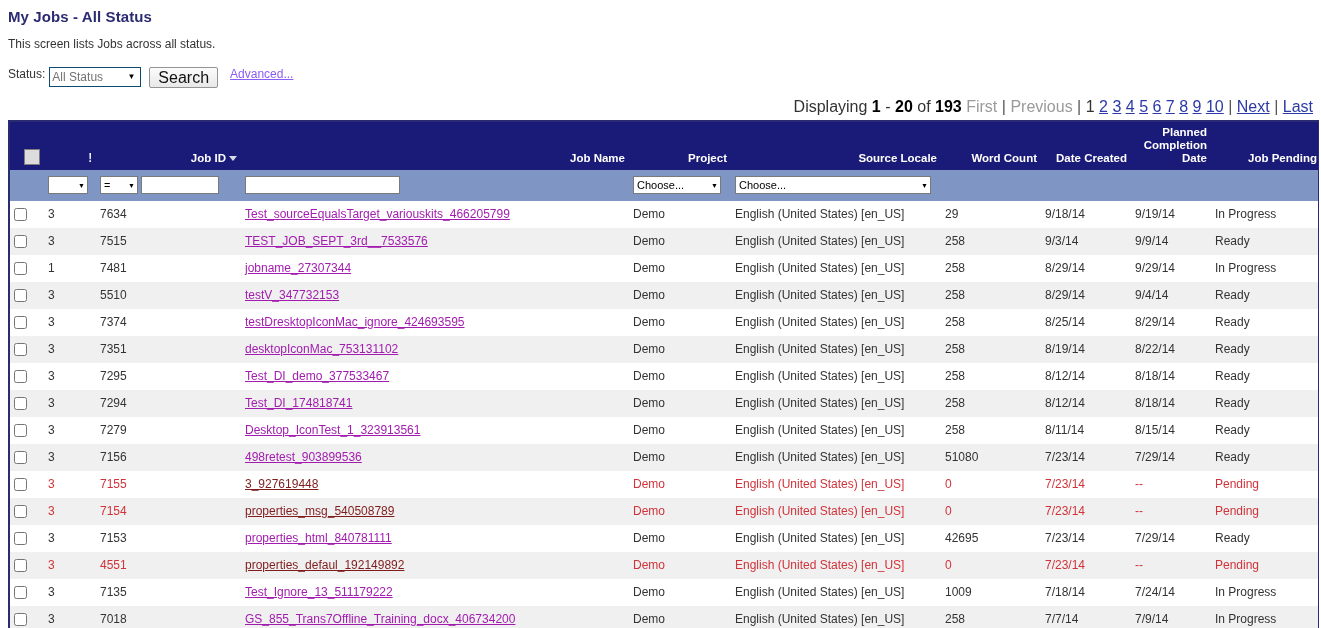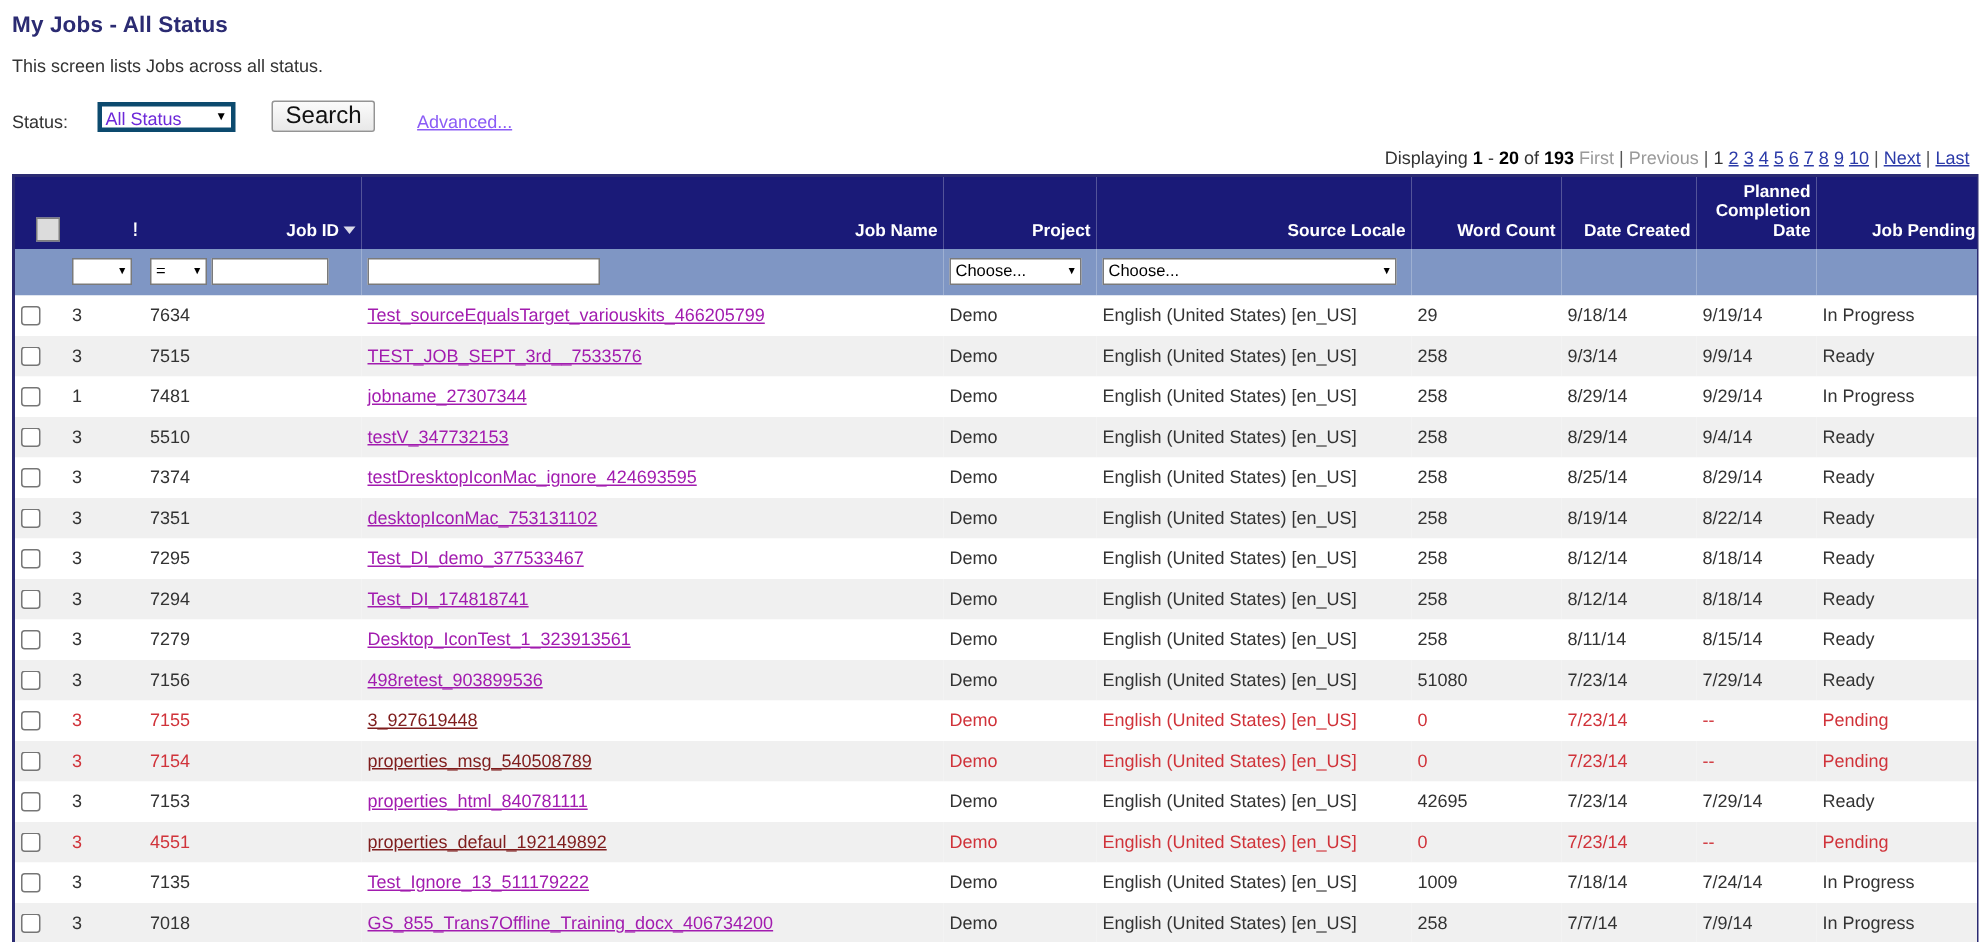--- a/index.html
+++ b/index.html
@@ -22,35 +22,35 @@
     padding: 8px 0 0 8px;
     letter-spacing: .1px;
   }
   .page-desc {
     font-size: 12px;
     color: #333;
     padding: 12px 0 0 8px;
   }
   .search-bar {
     display: flex;
-    align-items: flex-end;
+    align-items: flex-start;
     padding: 16px 0 0 8px;
-    gap: 20px;
+    gap: 4px;
     font-size: 12px;
   }
   .search-bar .lbl { color:#333; }
   select.status-select {
     font-family: "Liberation Sans", sans-serif;
     font-size: 12px;
     width: 92px;
     height: 20px;
     padding: 1px 2px;
-    border: 3px solid #0c4a6e;
+    border: 1px solid #0c4a6e;
     background: #ffffff;
-    color: #6d28d9;
+    color: #737373;
     -webkit-appearance: none;
     appearance: none;
   }
   .sel-wrap { position: relative; display:inline-block; }
   .sel-wrap .arrow {
     position:absolute; right:6px; top:50%; transform:translateY(-50%);
     font-size: 8px; color:#000; pointer-events:none; line-height:1;
   }
   button.search-btn {
     font-family: "Liberation Sans", sans-serif;
@@ -65,21 +65,21 @@
     cursor: pointer;
     margin-left: 4px;
   }
   a.adv-link {
     color: #8b5cf6;
     margin-left: 8px;
     font-size: 12px;
   }
   .paging {
     text-align: right;
-    font-size: 12px;
+    font-size: 16px;
     color: #333;
     padding: 10px 8px 4px 0;
     white-space: nowrap;
     overflow: hidden;
   }
   .paging b { font-weight: bold; color:#000; }
   .paging .disabled { color: #9a9a9a; }
   .paging a {
     color: #2b3aa8;
     text-decoration: underline;

